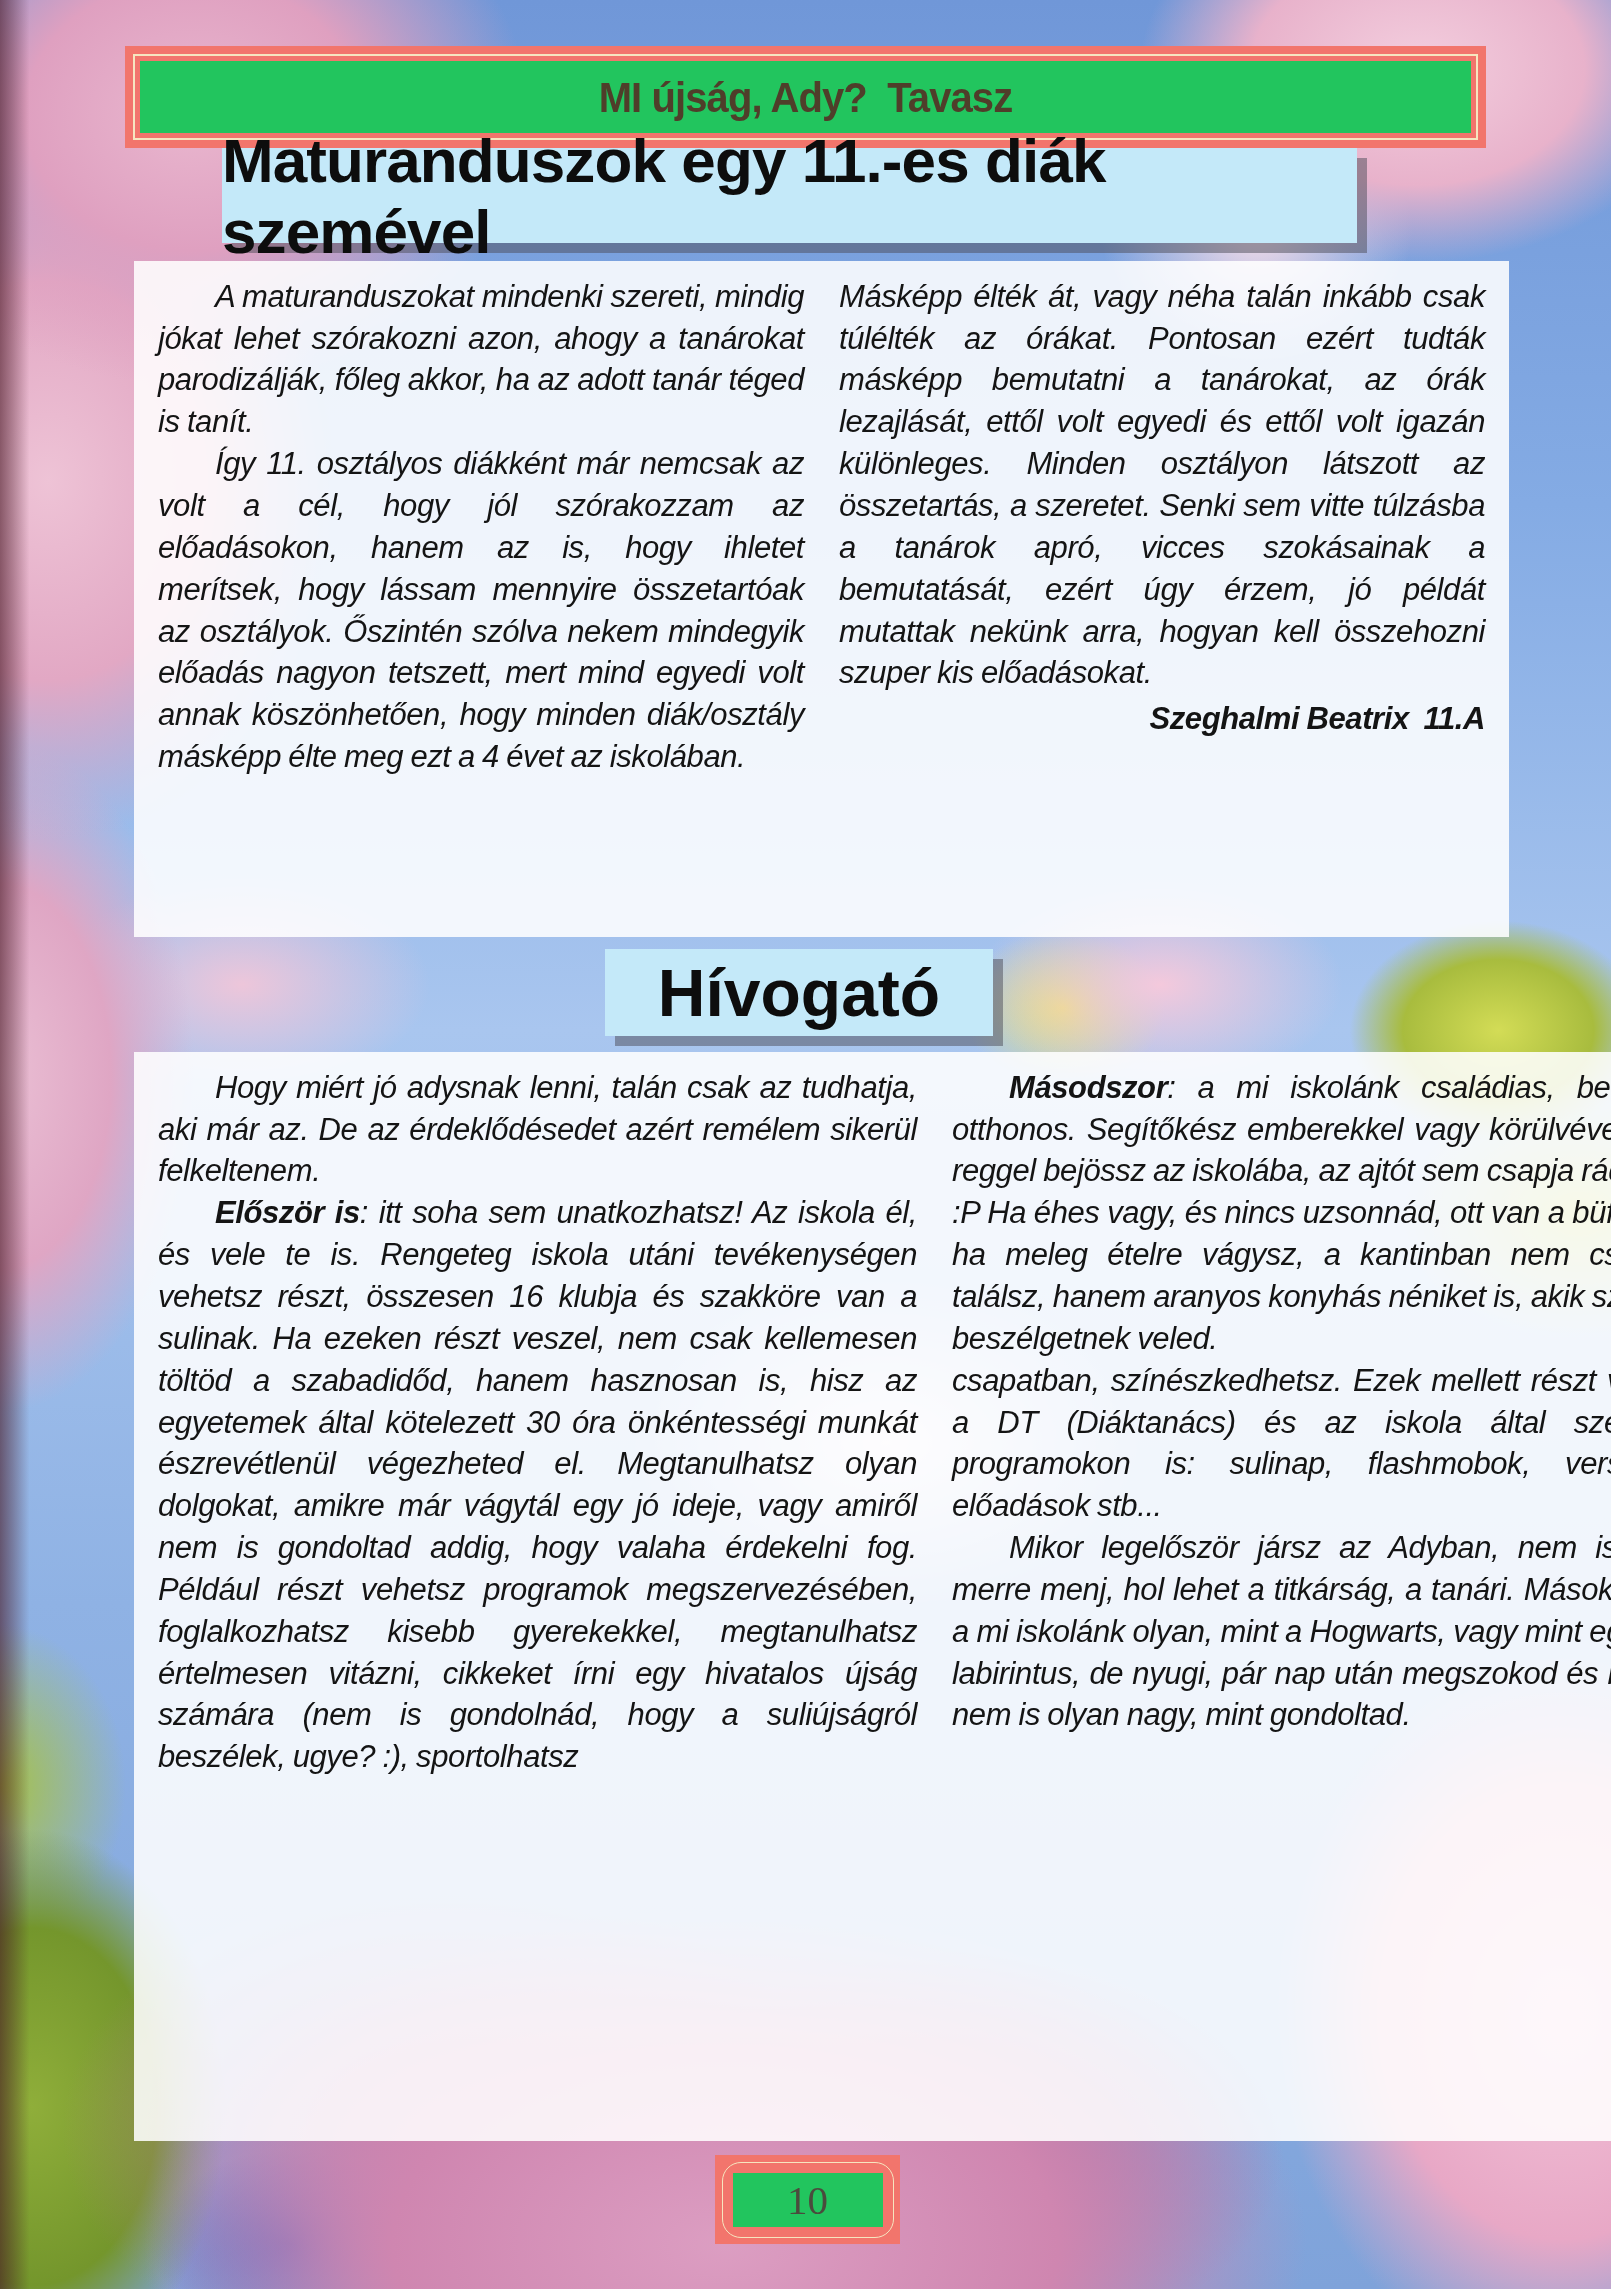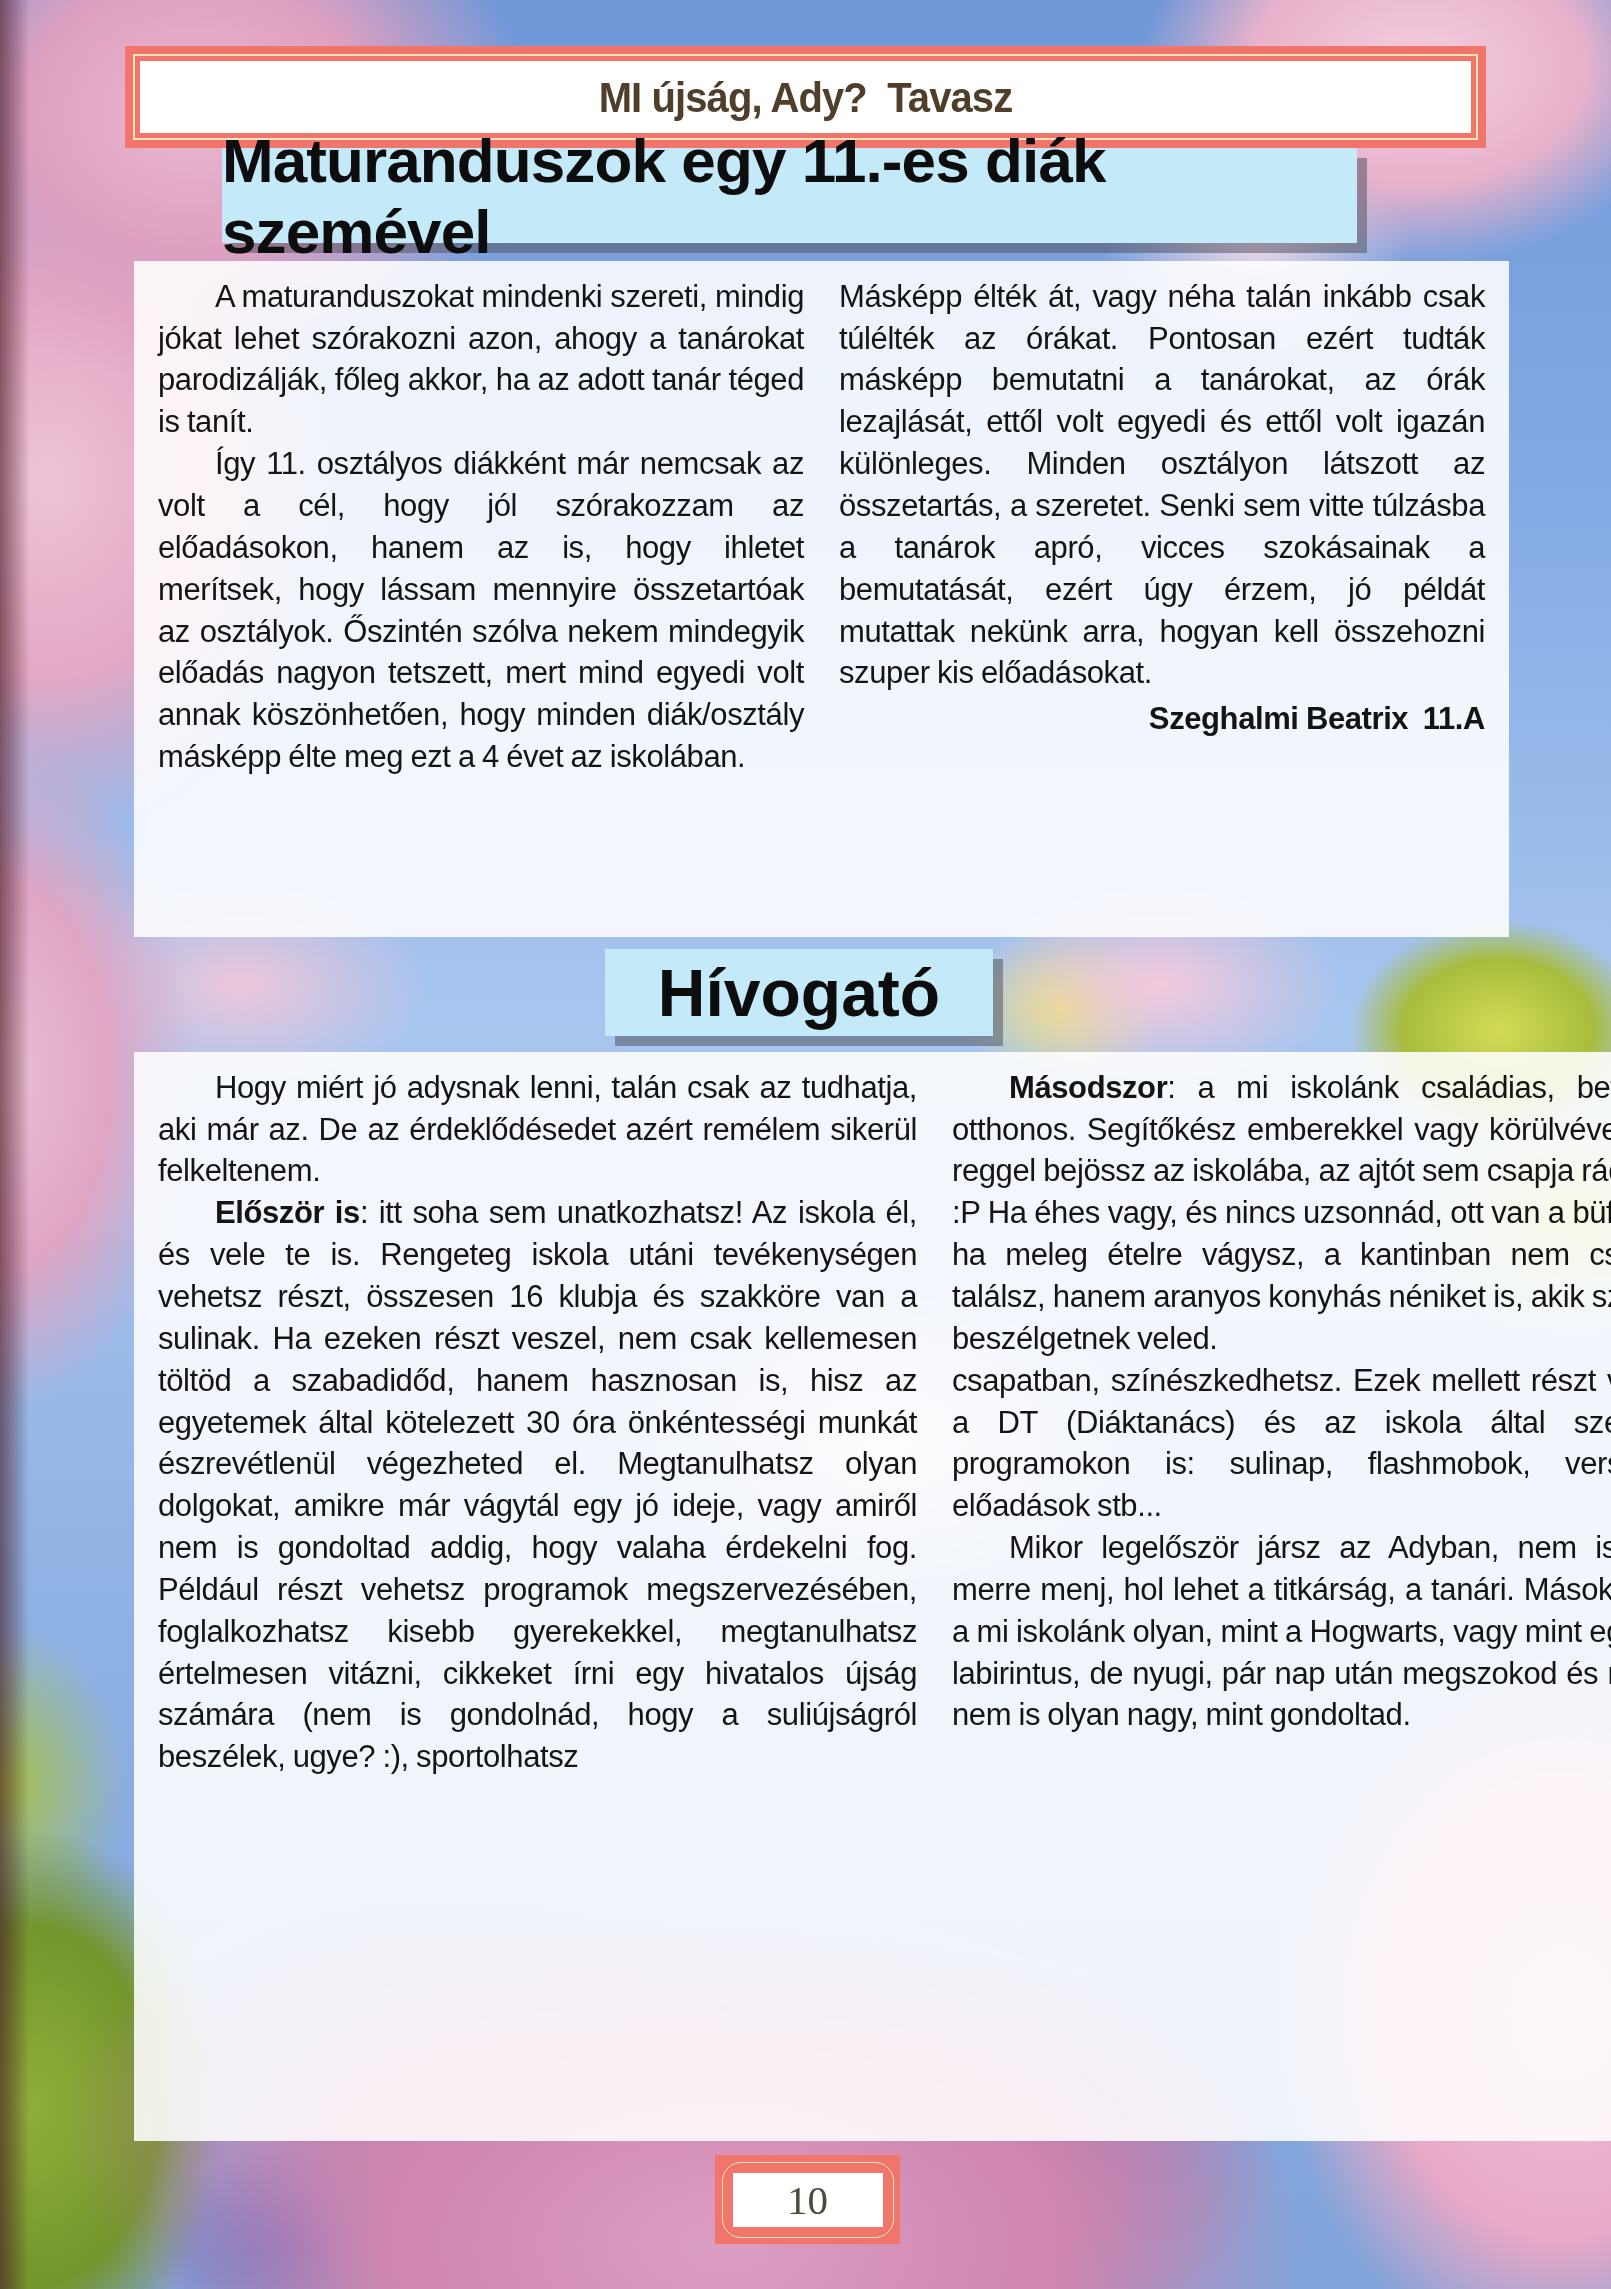--- a/index.html
+++ b/index.html
@@ -45,21 +45,21 @@
     position:absolute;
     background:#f2756c;
     padding:8.3px;box-sizing:border-box;
   }
   .frame-mid{
     border:2.8px solid #f6e6c0;
     background:#f2756c;
     padding:4.6px;height:100%;box-sizing:border-box;
   }
   .frame-cream{
-    background:#ffffff;
+    background:#22c55e;
     width:100%;height:100%;
     display:flex;align-items:center;justify-content:center;
   }
   #header-bar{left:125px;top:46px;width:1361px;height:102px;}
   .header-title{
     font-size:40px;font-weight:bold;color:#4f3e2a;
     letter-spacing:-0.9px;white-space:pre;
     transform:scaleY(1.08);
   }
   
@@ -75,21 +75,21 @@
   
   .panel{
     position:absolute;
     background:rgba(255,255,255,.87);
     box-sizing:border-box;
     padding:14.8px 24px;
     display:flex;gap:35px;
   }
   #panel-1{left:134px;top:261px;width:1375px;height:676px;}
   #panel-2{left:134px;top:1052px;width:1601px;height:1089px;justify-content:flex-end;}
-  .column{flex:1 1 0;min-width:0;}
+  .column{flex:1 1 0;min-width:0;font-style:italic;}
   .para{
     margin:0;
     font-size:31px;line-height:1.35;
     color:#141414;
     text-align:justify;
     letter-spacing:-0.4px;word-spacing:-0.9px;
   }
   .para.indent{text-indent:57px;}
   .para.byline{font-weight:bold;text-align:right;text-indent:46px;white-space:pre;margin-top:3.7px;}
   

